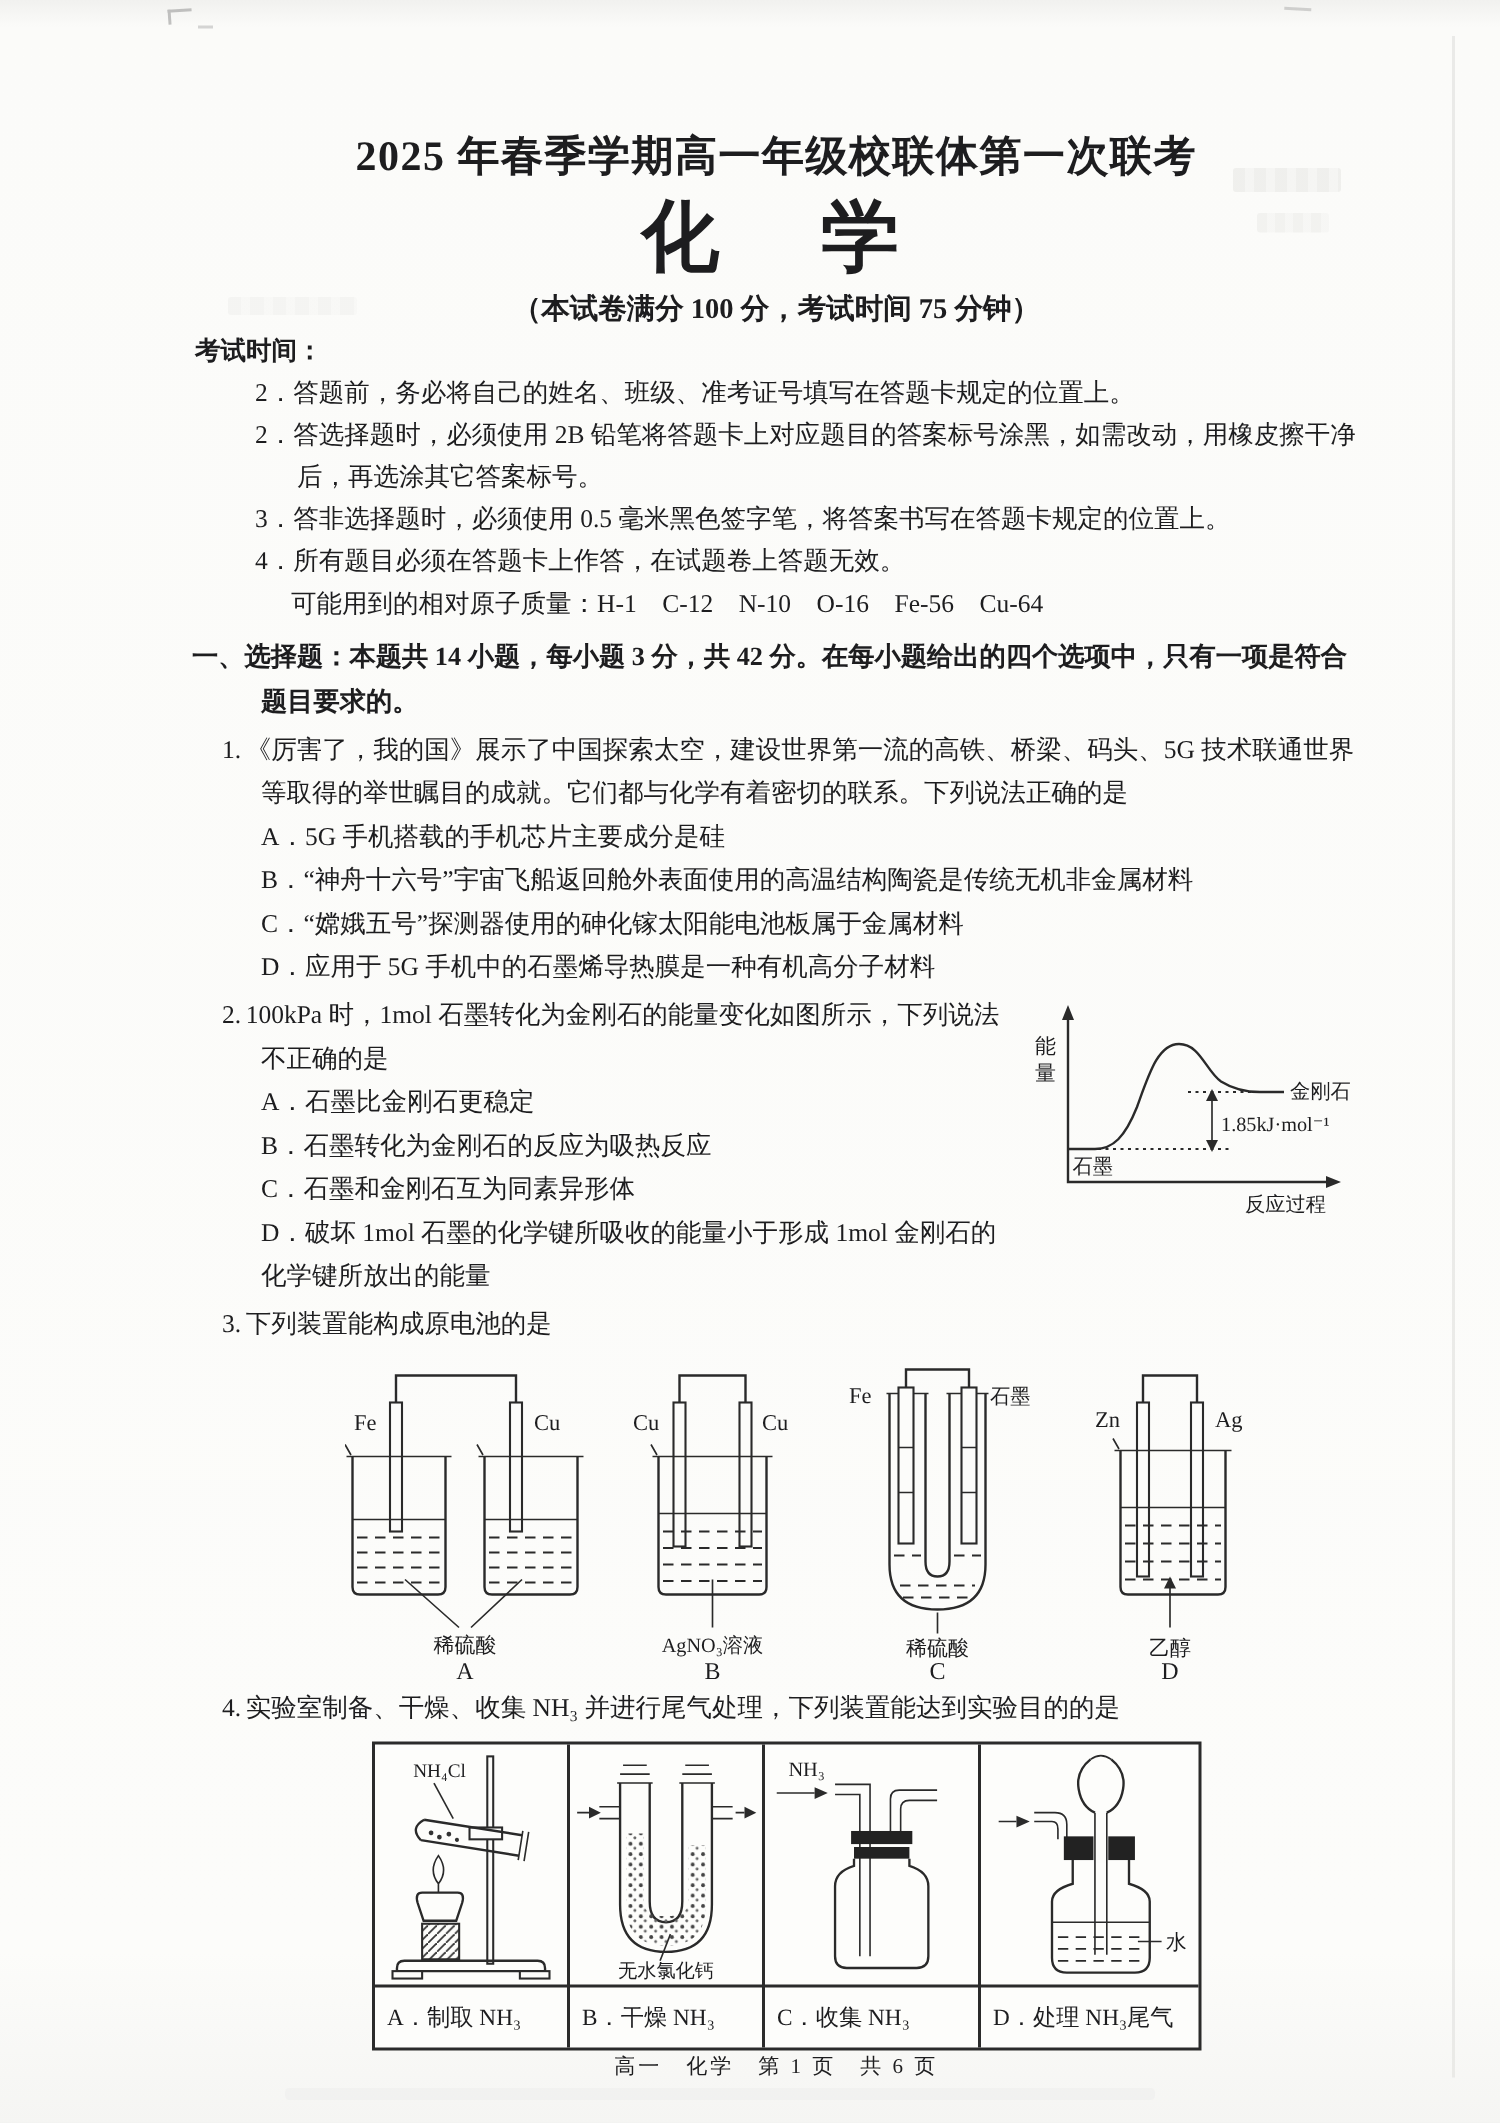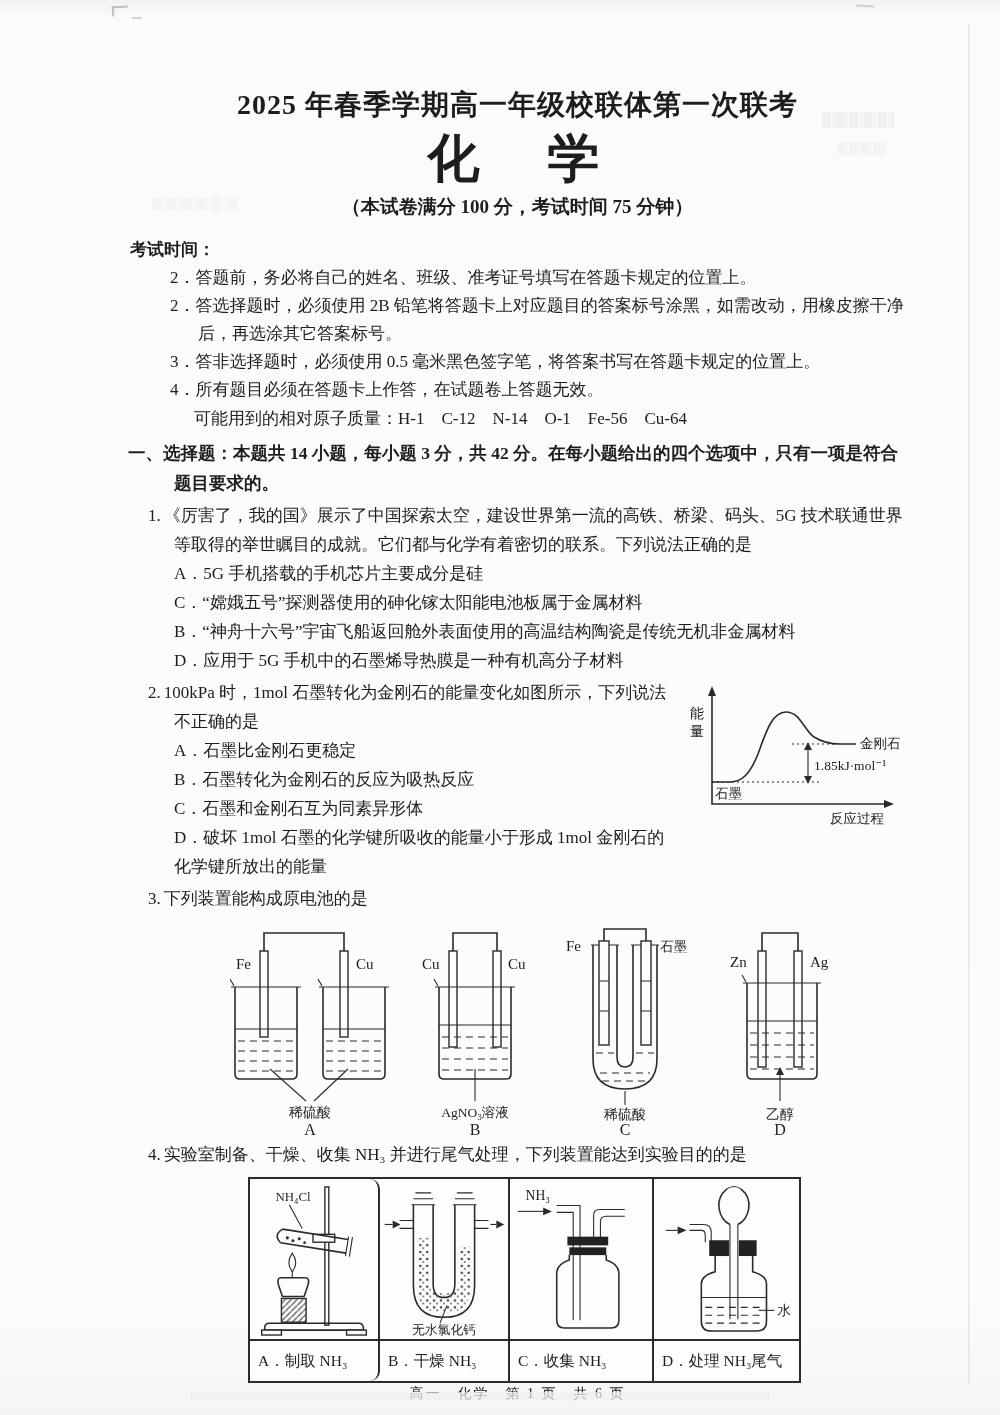--- a/index.html
+++ b/index.html
@@ -18,21 +18,21 @@
   .m2{position:absolute;top:11px;left:132px;width:10px;height:6px;border-bottom:2px solid #9a9a9a;opacity:.4;}
   .m3{position:absolute;top:5px;left:856px;width:18px;height:7px;border-top:2px solid #909090;opacity:.38;transform:rotate(3deg);}
   .ghost1{position:absolute;top:112px;left:822px;width:72px;height:16px;background:repeating-linear-gradient(90deg,#e6e6e3 0 8px,#f0f0ee 8px 14px);opacity:.55;border-radius:2px;}
   .ghost2{position:absolute;top:142px;left:838px;width:48px;height:13px;background:repeating-linear-gradient(90deg,#e9e9e6 0 7px,#f2f2f0 7px 12px);opacity:.5;border-radius:2px;}
   .ghost3{position:absolute;top:198px;left:152px;width:86px;height:12px;background:repeating-linear-gradient(90deg,#ececea 0 9px,#f4f4f2 9px 15px);opacity:.45;border-radius:2px;}
   .ghost4{position:absolute;top:1392px;left:190px;width:580px;height:8px;background:#f0f0ee;opacity:.7;border-radius:3px;}
 
   .content{padding:88px 95px 0 130px;}
   .title{font-size:28px;line-height:34px;font-weight:700;text-align:center;margin:0;letter-spacing:1px;}
   .subject{font-size:52px;line-height:62px;font-weight:700;text-align:center;margin:6px 0 4px;letter-spacing:8px;}
-  .exam-info{font-size:19px;line-height:26px;font-weight:700;text-align:center;margin-bottom:16px;}
+  .exam-info{font-size:19px;line-height:26px;font-weight:700;text-align:center;margin-bottom:0;}
   .notes-heading{font-size:17px;line-height:28px;font-weight:700;}
   .note{font-size:17px;line-height:28px;padding-left:68px;text-indent:-28px;}
   .masses{font-size:17px;line-height:30px;margin-left:64px;}
   .section-heading{font-size:17.5px;line-height:30px;font-weight:700;margin:4px 0 2px -2px;padding-left:46px;text-indent:-46px;}
   .question{font-size:17px;line-height:29px;padding-left:44px;text-indent:-26px;margin-top:3px;}
   .option{font-size:17px;line-height:29px;padding-left:44px;}
   .qnum{padding-right:3px;}
   .clear{clear:both;}
 
   .energy-graph{float:right;width:225px;height:150px;margin:4px 0 2px 12px;}
@@ -43,21 +43,21 @@
   svg .dots{stroke:#2a2a2a;stroke-width:1.2;fill:none;stroke-dasharray:2,3;}
   svg .fillblk{fill:#222;stroke:none;}
   svg .wh{fill:#fcfcfa;stroke:#2a2a2a;stroke-width:1.4;}
 
   .q3-row{display:flex;align-items:flex-end;gap:30px;margin:8px 0 4px 100px;}
   .q4-table{display:flex;border:2px solid #2b2b2b;width:549px;margin:8px 0 0 118px;background:#fdfdfb;}
   .q4-col{border-right:2px solid #2b2b2b;display:flex;flex-direction:column;}
   .q4-col:last-child{border-right:none;}
   .q4-img{height:160px;border-bottom:2px solid #2b2b2b;display:flex;align-items:center;justify-content:center;}
   .q4-cap{height:40px;display:flex;align-items:center;padding-left:8px;font-size:15.5px;white-space:nowrap;}
-  .w1{width:128px;border-radius:10px;} .w2{width:128px;} .w3{width:142px;justify-content:center;} .w4{width:145px;}
+  .w1{width:128px;} .w2{width:128px;} .w3{width:142px;justify-content:center;} .w4{width:145px;}
   .footer{margin-top:2px;text-align:center;font-size:14px;letter-spacing:2px;}
 </style>
 </head>
 <body>
 
 <div class="paper">
   <div class="edge-shade"></div>
   <div class="m1"></div>
   <div class="m2"></div>
   <div class="m3"></div>
@@ -70,30 +70,30 @@
 
     <h1 class="title">2025 年春季学期高一年级校联体第一次联考</h1>
     <div class="subject">化　学</div>
     <div class="exam-info">（本试卷满分 100 分，考试时间 75 分钟）</div>
 
     <div class="notes-heading">考试时间：</div>
     <div class="note">2．答题前，务必将自己的姓名、班级、准考证号填写在答题卡规定的位置上。</div>
     <div class="note">2．答选择题时，必须使用 2B 铅笔将答题卡上对应题目的答案标号涂黑，如需改动，用橡皮擦干净后，再选涂其它答案标号。</div>
     <div class="note">3．答非选择题时，必须使用 0.5 毫米黑色签字笔，将答案书写在答题卡规定的位置上。</div>
     <div class="note">4．所有题目必须在答题卡上作答，在试题卷上答题无效。</div>
-    <div class="masses">可能用到的相对原子质量：H-1　C-12　N-14　O-1　Fe-56　Cu-64</div>
+    <div class="masses">可能用到的相对原子质量：H-1　C-12　N-10　O-16　Fe-56　Cu-64</div>
 
     <div class="section-heading">一、选择题：本题共 14 小题，每小题 3 分，共 42 分。在每小题给出的四个选项中，只有一项是符合题目要求的。</div>
 
     <div class="question">
       <span class="qnum">1.</span><span>《厉害了，我的国》展示了中国探索太空，建设世界第一流的高铁、桥梁、码头、5G 技术联通世界等取得的举世瞩目的成就。它们都与化学有着密切的联系。下列说法正确的是</span>
     </div>
     <div class="option">A．5G 手机搭载的手机芯片主要成分是硅</div>
+    <div class="option">B．“神舟十六号”宇宙飞船返回舱外表面使用的高温结构陶瓷是传统无机非金属材料</div>
     <div class="option">C．“嫦娥五号”探测器使用的砷化镓太阳能电池板属于金属材料</div>
-    <div class="option">B．“神舟十六号”宇宙飞船返回舱外表面使用的高温结构陶瓷是传统无机非金属材料</div>
     <div class="option">D．应用于 5G 手机中的石墨烯导热膜是一种有机高分子材料</div>
 
     <div>
       <svg class="energy-graph" viewBox="0 0 225 150">
         <g>
           <path class="ln" d="M32,12 V122 H206"></path>
           <polygon points="28,14 32,4 36,14" fill="#2a2a2a"></polygon>
           <polygon points="204,118 214,122 204,126" fill="#2a2a2a"></polygon>
         </g>
         <text x="10" y="36" font-size="14">能</text>

